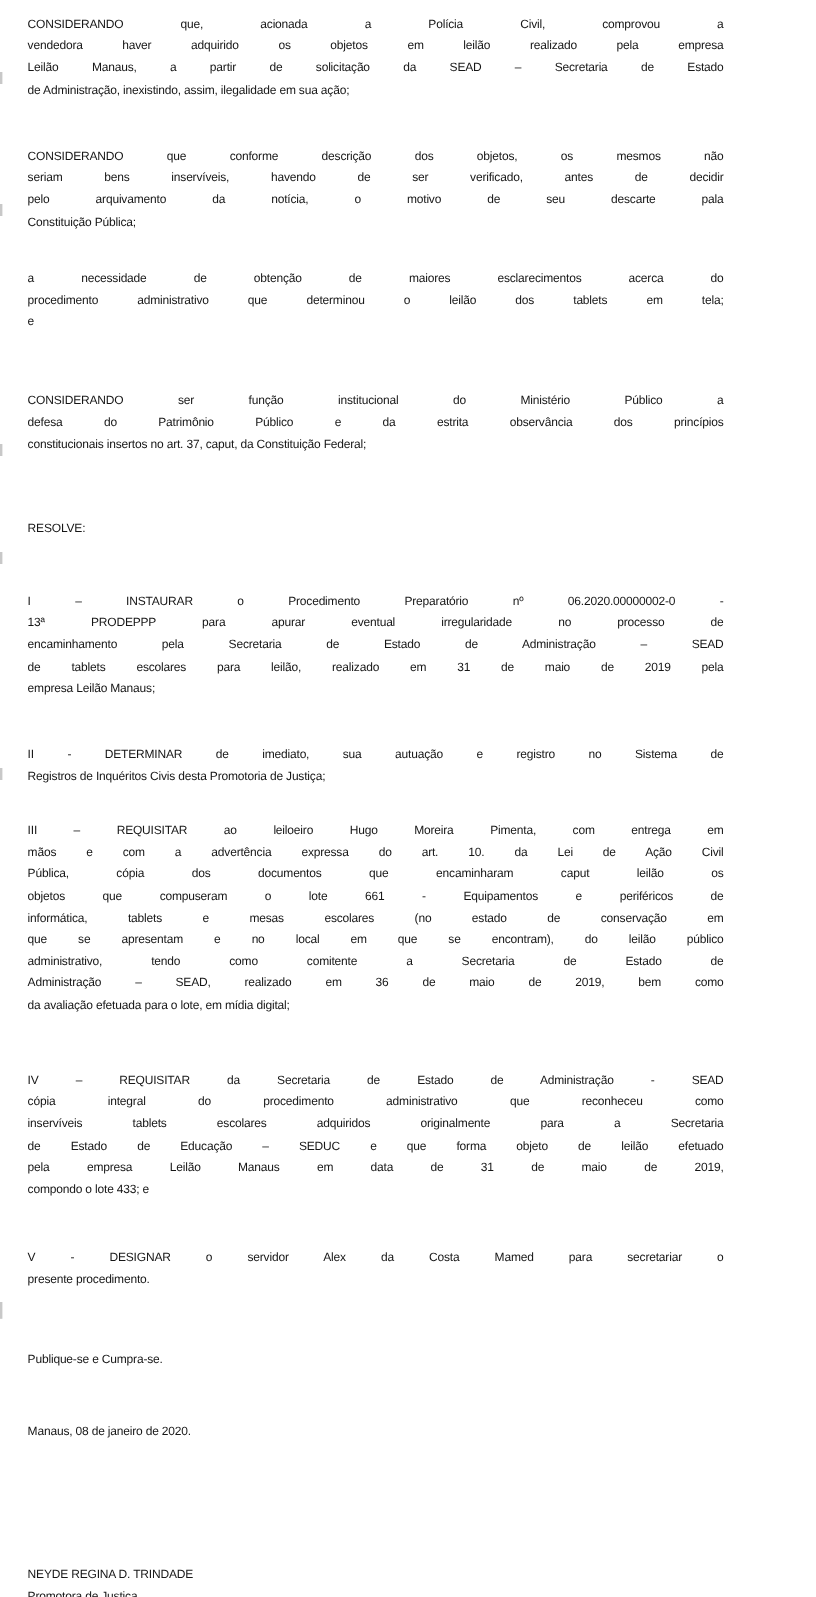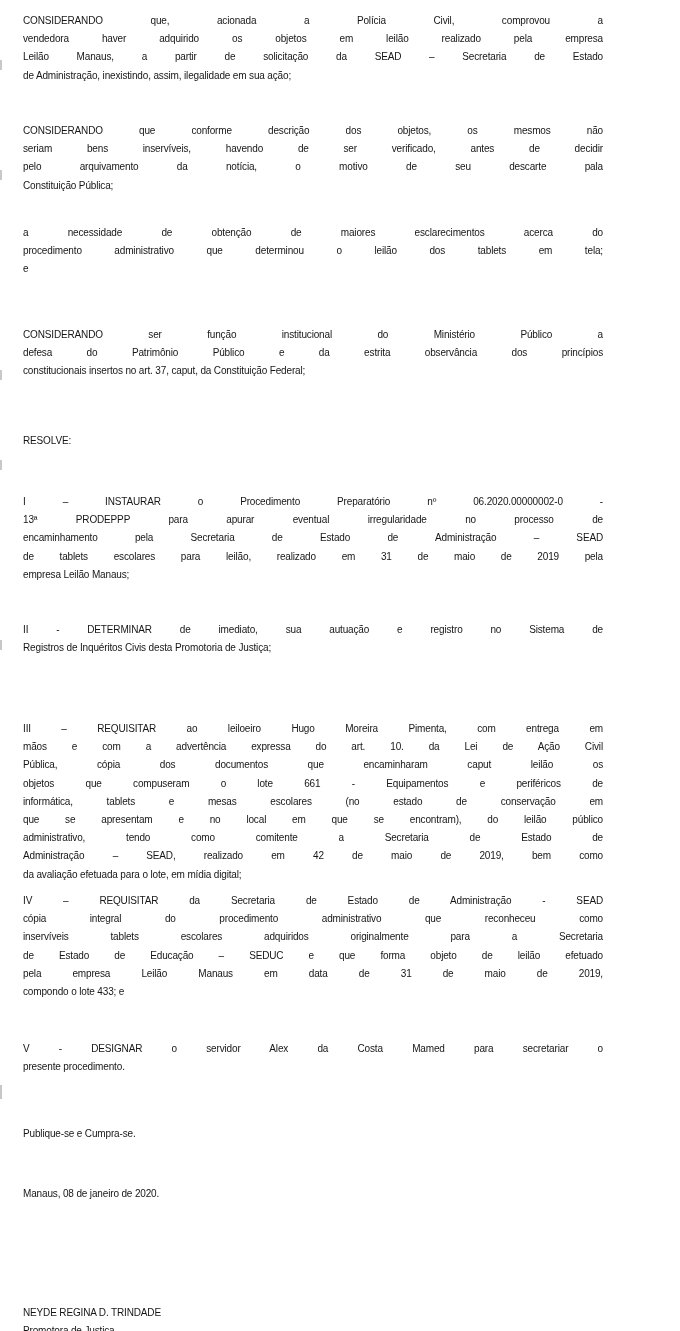--- a/index.html
+++ b/index.html
@@ -90,29 +90,29 @@
     <span class="line">encaminhamento pela Secretaria de Estado de Administração – SEAD</span>
     <span class="line">de tablets escolares para leilão, realizado em 31 de maio de 2019 pela</span>
     <span class="line last">empresa Leilão Manaus;</span>
   </div>
 
   <div class="para justify" style="top:621px">
     <span class="line">II - DETERMINAR de imediato, sua autuação e registro no Sistema de</span>
     <span class="line last">Registros de Inquéritos Civis desta Promotoria de Justiça;</span>
   </div>
 
-  <div class="para justify" style="top:720px">
+  <div class="para justify" style="top:684px">
     <span class="line">III – REQUISITAR ao leiloeiro Hugo Moreira Pimenta, com entrega em</span>
     <span class="line">mãos e com a advertência expressa do art. 10. da Lei de Ação Civil</span>
     <span class="line">Pública, cópia dos documentos que encaminharam caput leilão os</span>
     <span class="line">objetos que compuseram o lote 661 - Equipamentos e periféricos de</span>
     <span class="line">informática, tablets e mesas escolares (no estado de conservação em</span>
     <span class="line">que se apresentam e no local em que se encontram), do leilão público</span>
     <span class="line">administrativo, tendo como comitente a Secretaria de Estado de</span>
-    <span class="line">Administração – SEAD, realizado em 42 de maio de 2019, bem como</span>
+    <span class="line">Administração – SEAD, realizado em 36 de maio de 2019, bem como</span>
     <span class="line last">da avaliação efetuada para o lote, em mídia digital;</span>
   </div>
 
   <div class="para justify" style="top:892px">
     <span class="line">IV – REQUISITAR da Secretaria de Estado de Administração - SEAD</span>
     <span class="line">cópia integral do procedimento administrativo que reconheceu como</span>
     <span class="line">inservíveis tablets escolares adquiridos originalmente para a Secretaria</span>
     <span class="line">de Estado de Educação – SEDUC e que forma objeto de leilão efetuado</span>
     <span class="line">pela empresa Leilão Manaus em data de 31 de maio de 2019,</span>
     <span class="line last">compondo o lote 433; e</span>

